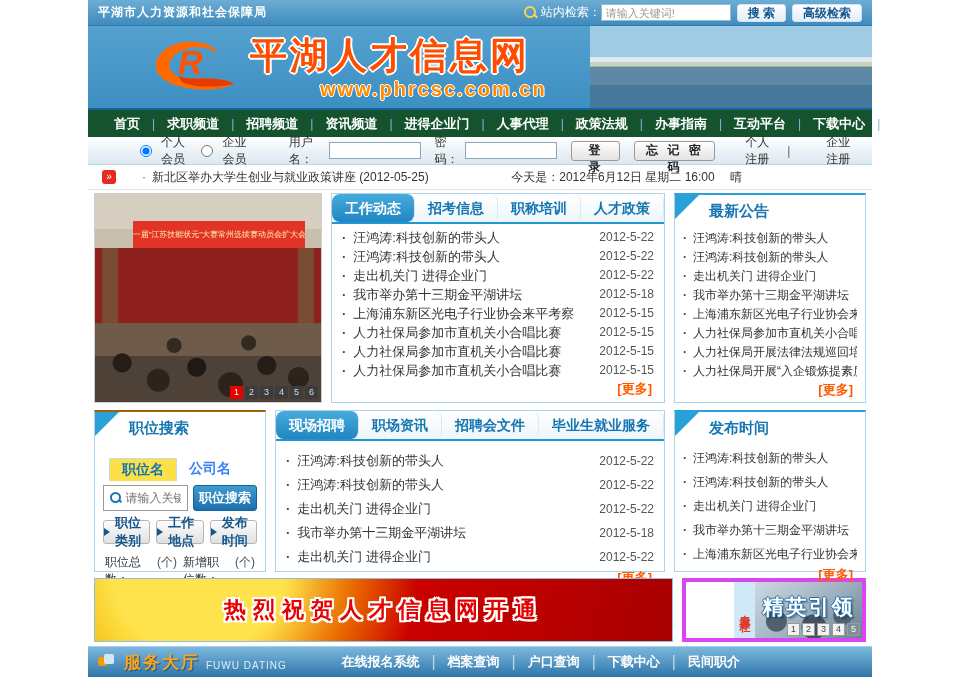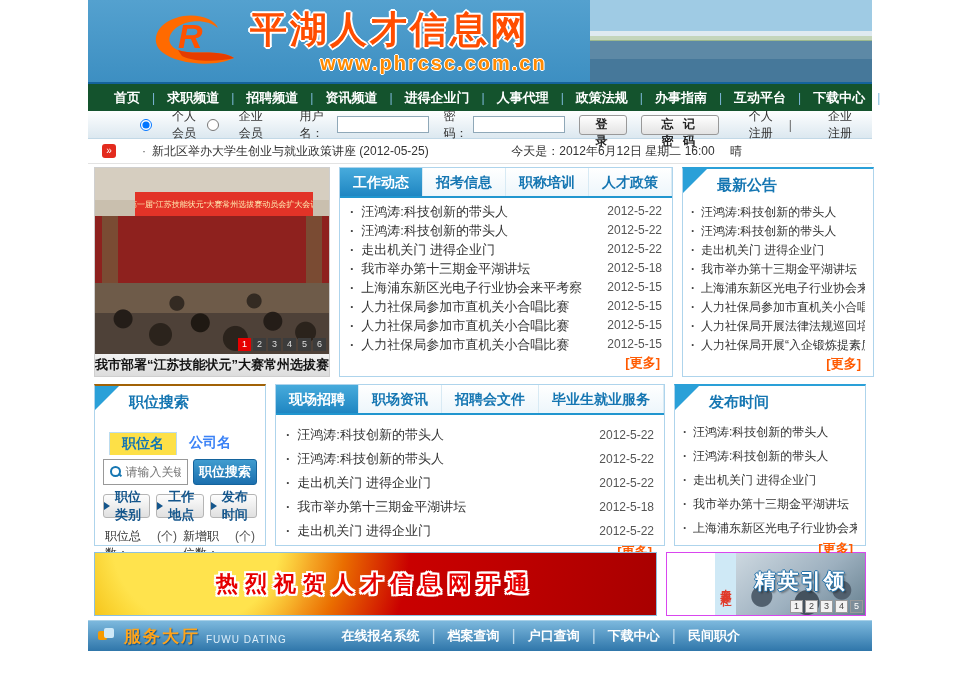--- a/index.html
+++ b/index.html
@@ -30,21 +30,21 @@
   .brand-text .site-url { font-size:20px; font-weight:bold; color:#ff8a00; letter-spacing:2px; padding-left:70px;
     text-shadow:-1px 0 #fff,1px 0 #fff,0 -1px #fff,0 1px #fff; }
 
   
   .nav { height:27px; background:#14532d; display:flex; align-items:center; padding-left:14px; }
   .nav-item { color:#fff; font-size:13px; font-weight:bold; padding:0 12px; cursor:pointer; white-space:nowrap; }
   .nav-sep { color:#7fb9dc; font-size:12px; }
 
   
   .login { height:28px; background:linear-gradient(#fdfefe,#dce8f0); border-bottom:1px solid #c2d8e6; display:flex; align-items:center; font-size:12px; color:#333; padding:0 10px; }
-  .login label { margin-right:10px; display:flex; align-items:center; gap:20px; }
+  .login label { margin-right:10px; display:flex; align-items:center; gap:9px; }
   .login input[type=radio] { width:12px; height:12px; margin:0; }
   .login .fld-label { margin-left:26px; }
   .login .fld-label2 { margin-left:14px; }
   .login input[type=text], .login input[type=password] { width:92px; height:17px; border:1px solid #8fa8b8; margin-left:4px; }
   .lg-btn { margin-left:14px; height:20px; padding:0 10px; background:linear-gradient(#fff,#e3e3e3); border:1px solid #999; border-radius:3px; font-size:12px; font-weight:bold; color:#222; letter-spacing:3px; cursor:pointer; }
   .reg { margin-left:30px; color:#333; cursor:pointer; }
   .reg-sep { margin:0 6px; color:#666; }
 
   
   .announce { height:25px; display:flex; align-items:center; font-size:12px; color:#333; padding:0 10px; border-bottom:1px solid #e3e3e3; }
@@ -77,21 +77,21 @@
       radial-gradient(circle at 68% 32%, #332a22 0 7px, transparent 8px);
   }
   .photo .pager { position:absolute; right:3px; bottom:3px; display:flex; gap:2px; }
   .photo .pg { width:13px; height:13px; background:#3c3c3c; color:#ddd; font-size:9px; line-height:13px; text-align:center; cursor:pointer; }
   .photo .pg.active { background:#e60000; color:#fff; }
   .photo-caption { height:22px; background:linear-gradient(#f2f2f2,#dcdcdc); color:#111; font-size:13px; font-weight:bold; text-align:center; line-height:22px; white-space:nowrap; overflow:hidden; }
 
   
   .tab-panel { flex:1; }
   .tabs { display:flex; background:linear-gradient(#ffffff,#edf6fb); border-bottom:2px solid #2196cf; }
-  .tab { padding:0 13px; line-height:28px; font-size:14px; font-weight:bold; color:#1576b2; border-right:1px solid #d8eaf4; cursor:pointer; white-space:nowrap; }
+  .tab { padding:0 13px; line-height:28px; font-size:14px; font-weight:bold; color:#1576b2; border-right:1px solid #d8eaf4; cursor:pointer; white-space:nowrap;border-radius:8px; }
   .tab.active { background:linear-gradient(#47abdc,#1f86c2); color:#fff; }
   .news-list { list-style:none; padding:4px 10px 0 10px; }
   .news-list li { display:flex; align-items:center; font-size:13px; color:#333; line-height:19px; cursor:pointer; }
   .news-list li::before { content:"·"; font-weight:bold; margin-right:7px; color:#444; }
   .news-list .t { white-space:nowrap; overflow:hidden; text-overflow:ellipsis; }
   .news-list .d { margin-left:auto; font-size:12px; color:#555; padding-left:8px; }
   .more { text-align:right; padding:0 12px 4px 0; font-size:13px; font-weight:bold; color:#ff5a00; cursor:pointer; }
 
   
   .side-panel { width:192px; border-top:2px solid #2aa0d8; }
@@ -119,21 +119,21 @@
   .stats { display:grid; grid-template-columns:auto auto auto auto; margin:10px 10px 0 10px; font-size:12px; color:#333; row-gap:8px; column-gap:6px; }
   .stats .v { color:#555; text-align:right; }
 
   
   .banner-row { margin-top:6px; height:64px; }
   .banner-left { flex:1; border:1px solid #8cc0e0; position:relative; overflow:hidden; display:flex; align-items:center; justify-content:center;
     background: radial-gradient(circle at 18% -20%, #ffe34d 0 18%, rgba(255,200,0,.55) 32%, transparent 46%),
                 linear-gradient(100deg, #d89400 0%, #f5c400 14%, #d40000 38%, #c00000 70%, #a80000 100%); }
   .banner-left .txt { font-size:22px; font-weight:bold; color:#e60000; letter-spacing:7px; white-space:nowrap;
     text-shadow:-2px 0 #fff,2px 0 #fff,0 -2px #fff,0 2px #fff,-2px -2px #fff,2px 2px #fff,2px -2px #fff,-2px 2px #fff; }
-  .banner-right { width:200px; border:1px solid #d946ef; display:flex; overflow:hidden;padding-left:48px; }
+  .banner-right { width:184px; border:4px solid #d946ef; display:flex; overflow:hidden;padding-left:48px; }
   .br-strip { width:21px; background:#cfe9f6; display:flex; align-items:center; justify-content:center; }
   .br-strip span { writing-mode:vertical-rl; font-size:11px; font-weight:bold; color:#e03a2a; letter-spacing:2px; }
   .br-main { flex:1; position:relative;
     background: radial-gradient(circle at 20% 70%, #51606e 0 10px, transparent 11px),
                 radial-gradient(circle at 55% 80%, #44525e 0 12px, transparent 13px),
                 radial-gradient(circle at 82% 60%, #51606e 0 9px, transparent 10px),
                 linear-gradient(140deg,#cdd8e0 0%,#9db0bf 55%,#66808f 100%); }
   .br-main .txt { position:absolute; left:50%; top:45%; transform:translate(-50%,-50%); font-size:21px; font-weight:bold; color:#fff; white-space:nowrap; letter-spacing:2px;
     text-shadow:-1px 0 #1f6fa8,1px 0 #1f6fa8,0 -1px #1f6fa8,0 1px #1f6fa8,2px 2px 2px rgba(0,0,0,.4); }
   .br-pager { position:absolute; right:2px; bottom:2px; display:flex; gap:2px; }
@@ -149,20 +149,29 @@
   .f-sub { font-size:10px; color:#dceefa; margin:6px 0 0 6px; letter-spacing:1px; }
   .f-links { margin-left:auto; margin-right:110px; display:flex; align-items:center; }
   .f-link { color:#fff; font-size:13px; font-weight:bold; padding:0 12px; cursor:pointer; white-space:nowrap; }
   .f-sep { color:#bcd9ec; }
 </style>
 </head>
 <body>
 
 <div class="page">
 
+  <div class="topbar">
+    <span class="agency">平湖市人力资源和社会保障局</span>
+    <span class="spacer"></span>
+    <span class="mag"></span>
+    <span>站内检索：</span>
+    <input type="text" placeholder="请输入关键词!" style="">
+    <button class="tb-btn">搜 索</button>
+    <button class="tb-btn">高级检索</button>
+  </div>
 
   <div class="header">
     <div class="hero"></div>
     <div class="brand">
       <svg class="logo" viewBox="0 0 92 62">
         <path d="M14 44 C2 34 8 16 28 10 C46 4 66 10 70 20 C58 10 38 12 28 20 C18 28 20 38 30 42 C44 48 70 40 86 50 C66 60 28 56 14 44 Z" fill="#ff6a00"></path>
         <path d="M30 42 C44 48 70 40 86 50 C70 54 46 54 34 48 Z" fill="#e63c00"></path>
         <text x="30" y="40" font-size="34" font-style="italic" font-weight="bold" fill="#ff5200">R</text>
       </svg>
       <div class="brand-text">
@@ -232,21 +241,20 @@
         <div class="heads"></div>
         <div class="pager">
           <span class="pg active">1</span>
           <span class="pg">2</span>
           <span class="pg">3</span>
           <span class="pg">4</span>
           <span class="pg">5</span>
           <span class="pg">6</span>
         </div>
       </div>
-      <div class="photo-caption">我市部署“江苏技能状元”大赛常州选拔赛</div>
     </div>
 
     <div class="panel tab-panel">
       <div class="tabs">
         <span class="tab active">工作动态</span>
         <span class="tab">招考信息</span>
         <span class="tab">职称培训</span>
         <span class="tab">人才政策</span>
       </div>
       <ul class="news-list">

